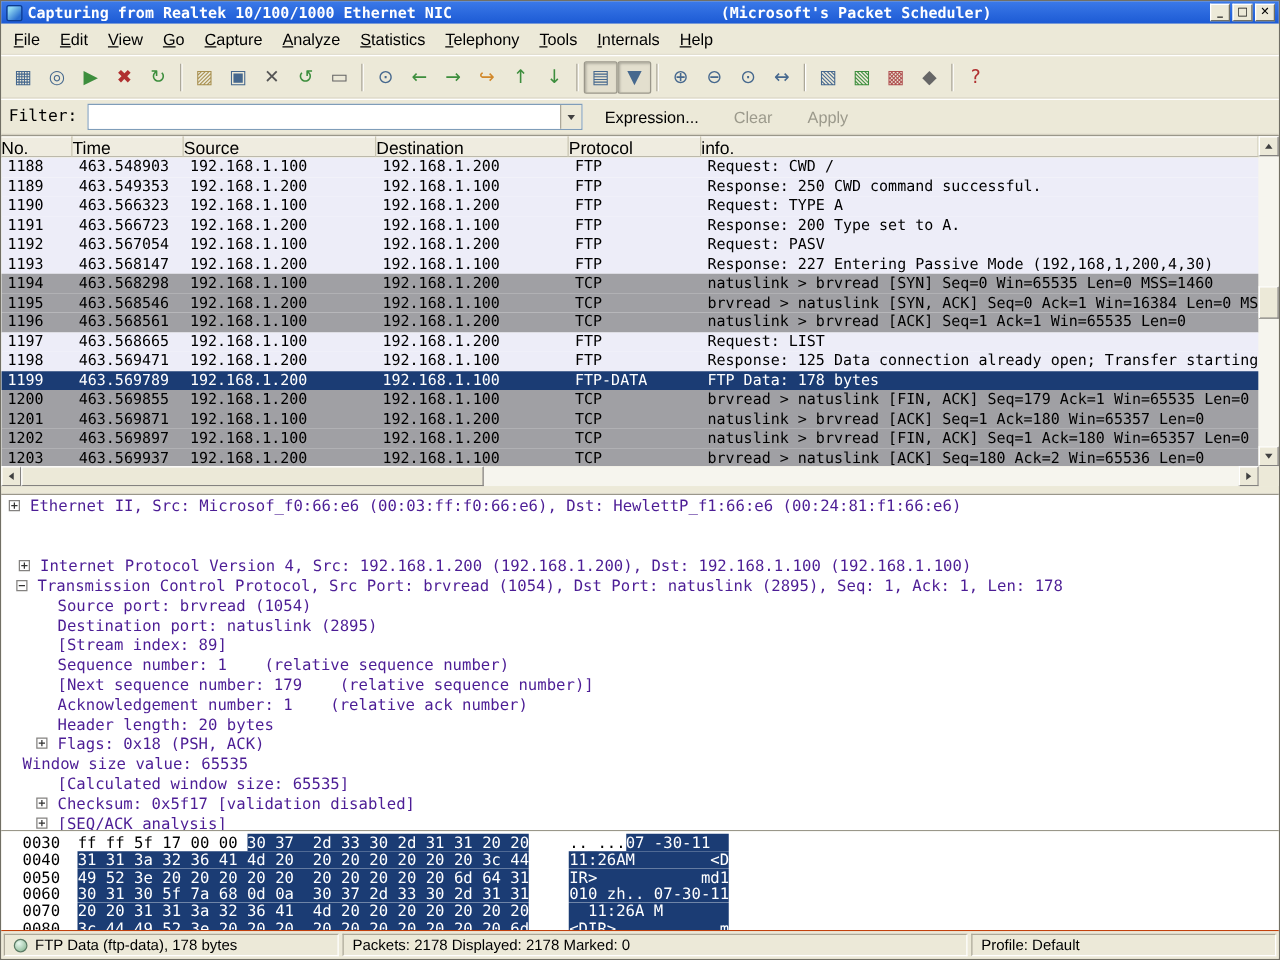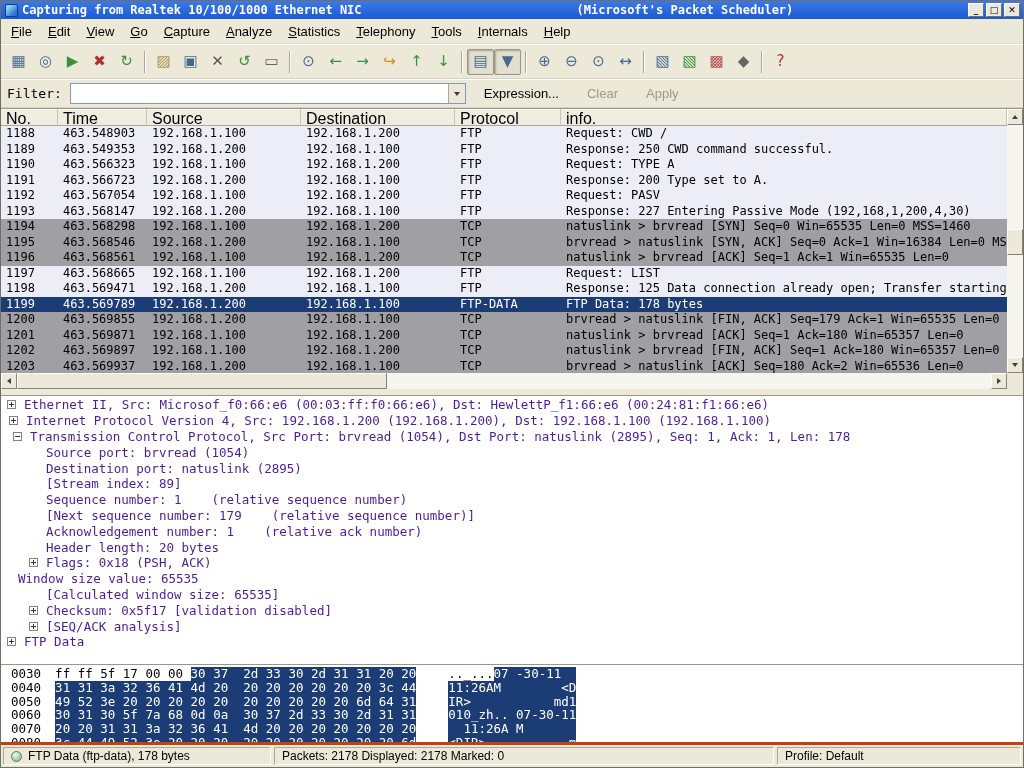--- a/index.html
+++ b/index.html
@@ -33,21 +33,21 @@
   .filter-combo{display:flex;width:396px;height:21px;border:1px solid #7F9DB9;background:#fff}
   .filter-input{flex:1;border:none;outline:none;font-size:13px;padding:0 4px;font-family:"Liberation Sans",sans-serif}
   .combo-arrow{width:17px;background:var(--chrome);border:none;border-left:1px solid #ACA899;display:flex;align-items:center;justify-content:center}
   .flatbtn{background:transparent;border:1px solid transparent;font-size:13px;padding:3px 9px;color:#000;white-space:nowrap}
   .flatbtn.disabled{color:#9C9A8C}
 
   
   .listarea{height:265px;flex:0 0 265px;display:flex;border-top:1px solid #9A978A}
   .listmain{flex:1;display:flex;flex-direction:column;overflow:hidden}
   .colheaders{height:17px;flex:0 0 17px;display:flex;background:#EFECE0;overflow:hidden}
-  .colheader{flex-shrink:0;border-right:1px solid #C9C5B2;border-bottom:1px solid #ACA899;box-shadow:inset 0 1px 0 #fff;padding:1px 5px;font-size:16px;white-space:nowrap;overflow:hidden}
+  .colheader{flex-shrink:0;border-right:1px solid #C9C5B2;border-bottom:1px solid #ACA899;box-shadow:inset 0 1px 0 #fff;padding:1px 0;font-size:14px;white-space:nowrap;overflow:hidden}
   .colheader.flex1{flex:1 1 auto}
   .packetrows{flex:1;background:#fff;overflow:hidden}
   .prow{display:flex;height:15.5px;line-height:15.5px;font-family:"DejaVu Sans Mono",monospace;font-size:12px;white-space:pre;overflow:hidden;color:#000000}
   .prow.ftp{background:var(--ftp-row)}
   .prow.tcp{background:var(--tcp-row)}
   .prow.sel{background:var(--selection);color:#fff}
   .pcell{flex-shrink:0;padding:0 5px;overflow:hidden}
   .pcell.flex1{flex:1 1 auto}
 
   
@@ -68,21 +68,21 @@
 
   
   .details{height:270px;flex:0 0 270px;background:#fff;overflow:hidden;border-top:1px solid #9A978A;border-bottom:1px solid #9A978A;padding-top:1px}
   .dline{height:15.8px;display:flex;align-items:center;font-family:"DejaVu Sans Mono",monospace;font-size:12.5px;white-space:pre;overflow:hidden;color:#4c1d95}
   .exp{width:9px;height:9px;flex:0 0 9px;border:1px solid #848280;background:#fff;margin-right:8px;position:relative}
   .exp.plus::before,.exp.minus::before{content:'';position:absolute;left:1px;right:1px;top:50%;margin-top:-0.5px;height:1px;background:#333}
   .exp.plus::after{content:'';position:absolute;top:1px;bottom:1px;left:50%;margin-left:-0.5px;width:1px;background:#333}
   .exp.none{visibility:hidden}
 
   
-  .bytes{height:80px;flex:0 0 80px;background:#fff;overflow:hidden;padding:2px 10px;border-bottom:3px solid #c2410c}
+  .bytes{height:80px;flex:0 0 80px;background:#fff;overflow:hidden;padding:2px 17px;border-bottom:1px solid #c2410c}
   .bline{height:13.8px;line-height:13.8px;font-family:"DejaVu Sans Mono",monospace;font-size:12.5px;white-space:pre;overflow:hidden;color:#000}
   .b-off{margin-right:14px}
   .b-ascii{margin-left:32px}
   .hexsel{background:var(--hex-selection);color:#fff}
 
   
   .statusbar{height:22px;flex:1;display:flex;gap:3px;padding:2px 2px;background:var(--chrome);align-items:stretch}
   .status-panel{border:1px solid;border-color:#ACA899 #fff #fff #ACA899;display:flex;align-items:center;gap:6px;padding:0 7px;font-size:12px;white-space:nowrap;overflow:hidden}
   .status-panel.p1{width:268px;flex:0 0 268px}
   .status-panel.p2{width:500px;flex:0 0 500px}
@@ -273,21 +273,21 @@
     <span class="sb-btn">
         <span class="arr-right"></span>
       </span>
     <span class="sb-corner"></span>
   </div>
 
   <div class="splitter"></div>
 
   <div class="details" id="details">
       <div class="dline" style="padding-left: 6px;"><span class="exp plus"></span><span class="dtext">Ethernet II, Src: Microsof_f0:66:e6 (00:03:ff:f0:66:e6), Dst: HewlettP_f1:66:e6 (00:24:81:f1:66:e6)</span></div>
-      <div class="dline" style="padding-left: 8px;"><span class="exp plus"></span><span class="dtext">Internet Protocol Version 4, Src: 192.168.1.200 (192.168.1.200), Dst: 192.168.1.100 (192.168.1.100)</span></div>
+      <div class="dline" style="padding-left: 14px; margin-top: 32px;"><span class="exp plus"></span><span class="dtext">Internet Protocol Version 4, Src: 192.168.1.200 (192.168.1.200), Dst: 192.168.1.100 (192.168.1.100)</span></div>
       <div class="dline" style="padding-left: 12px;"><span class="exp minus"></span><span class="dtext">Transmission Control Protocol, Src Port: brvread (1054), Dst Port: natuslink (2895), Seq: 1, Ack: 1, Len: 178</span></div>
       <div class="dline" style="padding-left: 28px;"><span class="exp none"></span><span class="dtext">Source port: brvread (1054)</span></div>
       <div class="dline" style="padding-left: 28px;"><span class="exp none"></span><span class="dtext">Destination port: natuslink (2895)</span></div>
       <div class="dline" style="padding-left: 28px;"><span class="exp none"></span><span class="dtext">[Stream index: 89]</span></div>
       <div class="dline" style="padding-left: 28px;"><span class="exp none"></span><span class="dtext">Sequence number: 1    (relative sequence number)</span></div>
       <div class="dline" style="padding-left: 28px;"><span class="exp none"></span><span class="dtext">[Next sequence number: 179    (relative sequence number)]</span></div>
       <div class="dline" style="padding-left: 28px;"><span class="exp none"></span><span class="dtext">Acknowledgement number: 1    (relative ack number)</span></div>
       <div class="dline" style="padding-left: 28px;"><span class="exp none"></span><span class="dtext">Header length: 20 bytes</span></div>
       <div class="dline" style="padding-left: 28px;"><span class="exp plus"></span><span class="dtext">Flags: 0x18 (PSH, ACK)</span></div>
       <div class="dline" style=""><span class="exp none"></span><span class="dtext">Window size value: 65535</span></div>

